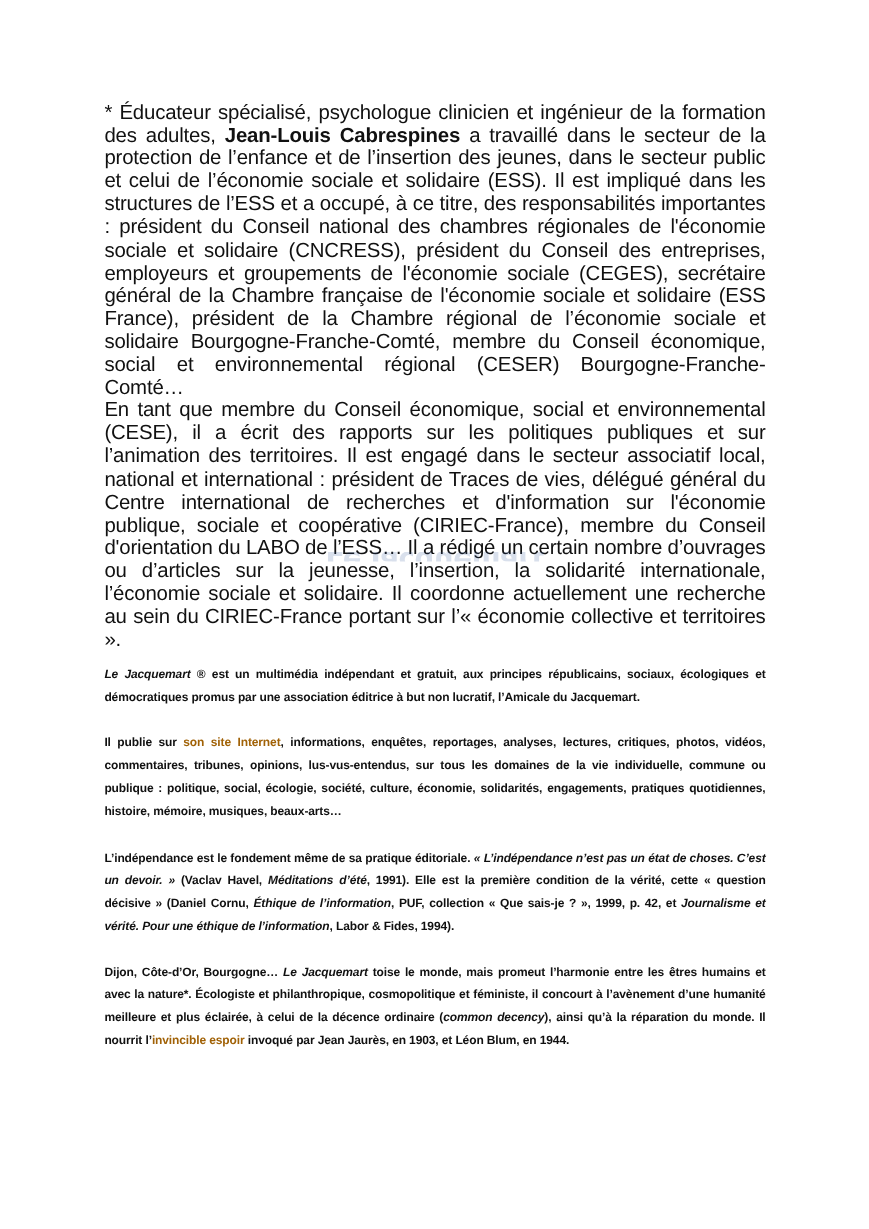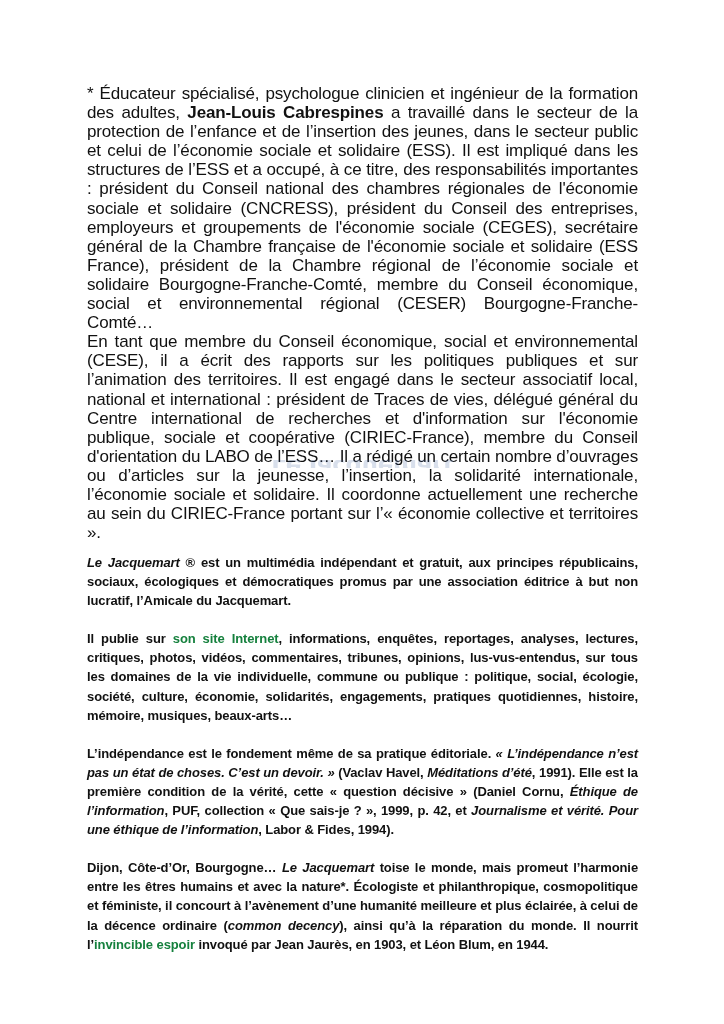--- a/index.html
+++ b/index.html
@@ -68,29 +68,29 @@
       line-height: 23px;
       margin-top: -14px;
       letter-spacing: -0.3px;
     }
 
     .main {
       position: absolute;
       top: 553px;
       left: 0;
       width: 551px;
-      font-size: 13px;
+      font-size: 10px;
       line-height: 19.1px;
       font-weight: bold;
       text-align: justify;
       letter-spacing: -0.1px;
     }
     .main p { margin: 0 0 19px 0; }
     .main i { font-style: italic; }
-    .link { color: #15803d; }
+    .link { color: #a16207; }
   </style>
 </head>
 <body>
 
 <div class="page">
 
   <div class="bio">
     <p><span>* Éducateur spécialisé, psychologue clinicien et ingénieur de la formation des adultes, </span><b>Jean-Louis Cabrespines</b><span> a travaillé dans le secteur de la protection de l’enfance et de l’insertion des jeunes, dans le secteur public et celui de l’économie sociale et solidaire (ESS). Il est impliqué dans les structures de l’ESS et a occupé, à ce titre, des responsabilités importantes : président du Conseil national des chambres régionales de l'économie sociale et solidaire (CNCRESS), président du Conseil des entreprises, employeurs et groupements de l'économie sociale (CEGES), secrétaire général de la Chambre française de l'économie sociale et solidaire (ESS France), président de la Chambre régional de l’économie sociale et solidaire Bourgogne-Franche-Comté, membre du Conseil économique, social et environnemental régional (CESER) Bourgogne-Franche-Comté…</span></p>
     <p>En tant que membre du Conseil économique, social et environnemental (CESE), il a écrit des rapports sur les politiques publiques et sur l’animation des territoires. Il est engagé dans le secteur associatif local, national et international : président de Traces de vies, délégué général du Centre international de recherches et d'information sur l'économie publique, sociale et coopérative (CIRIEC-France), membre du Conseil d'orientation du LABO de l’ESS… Il a rédigé un certain nombre d’ouvrages ou d’articles sur la jeunesse, l’insertion, la solidarité internationale, l’économie sociale et solidaire. Il coordonne actuellement une recherche au sein du CIRIEC-France portant sur l’« économie collective et territoires ».</p>
   </div>

